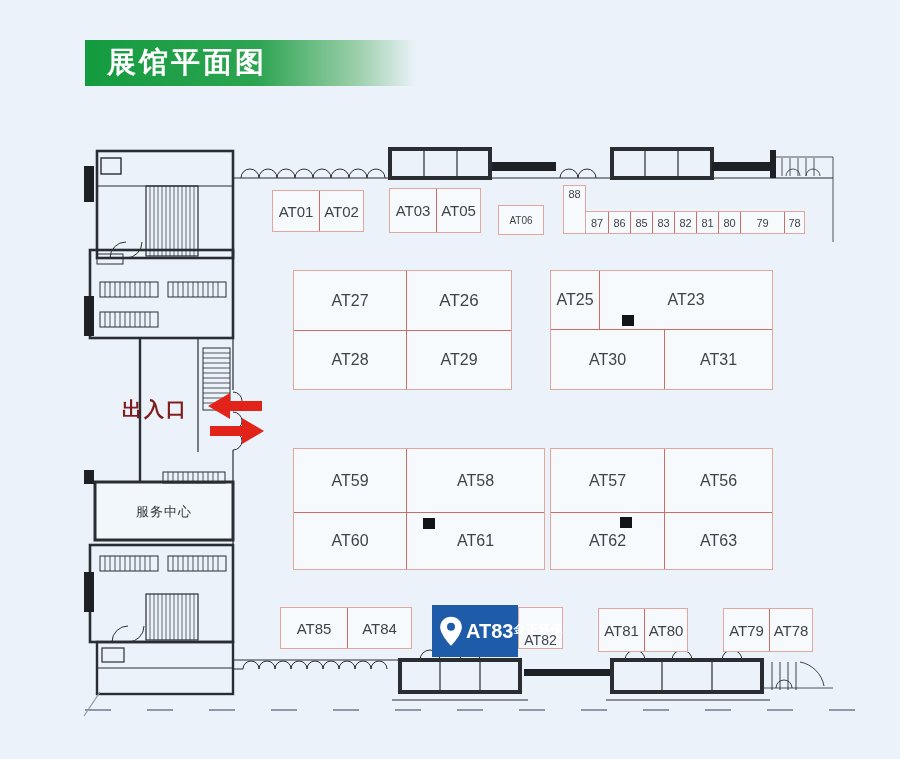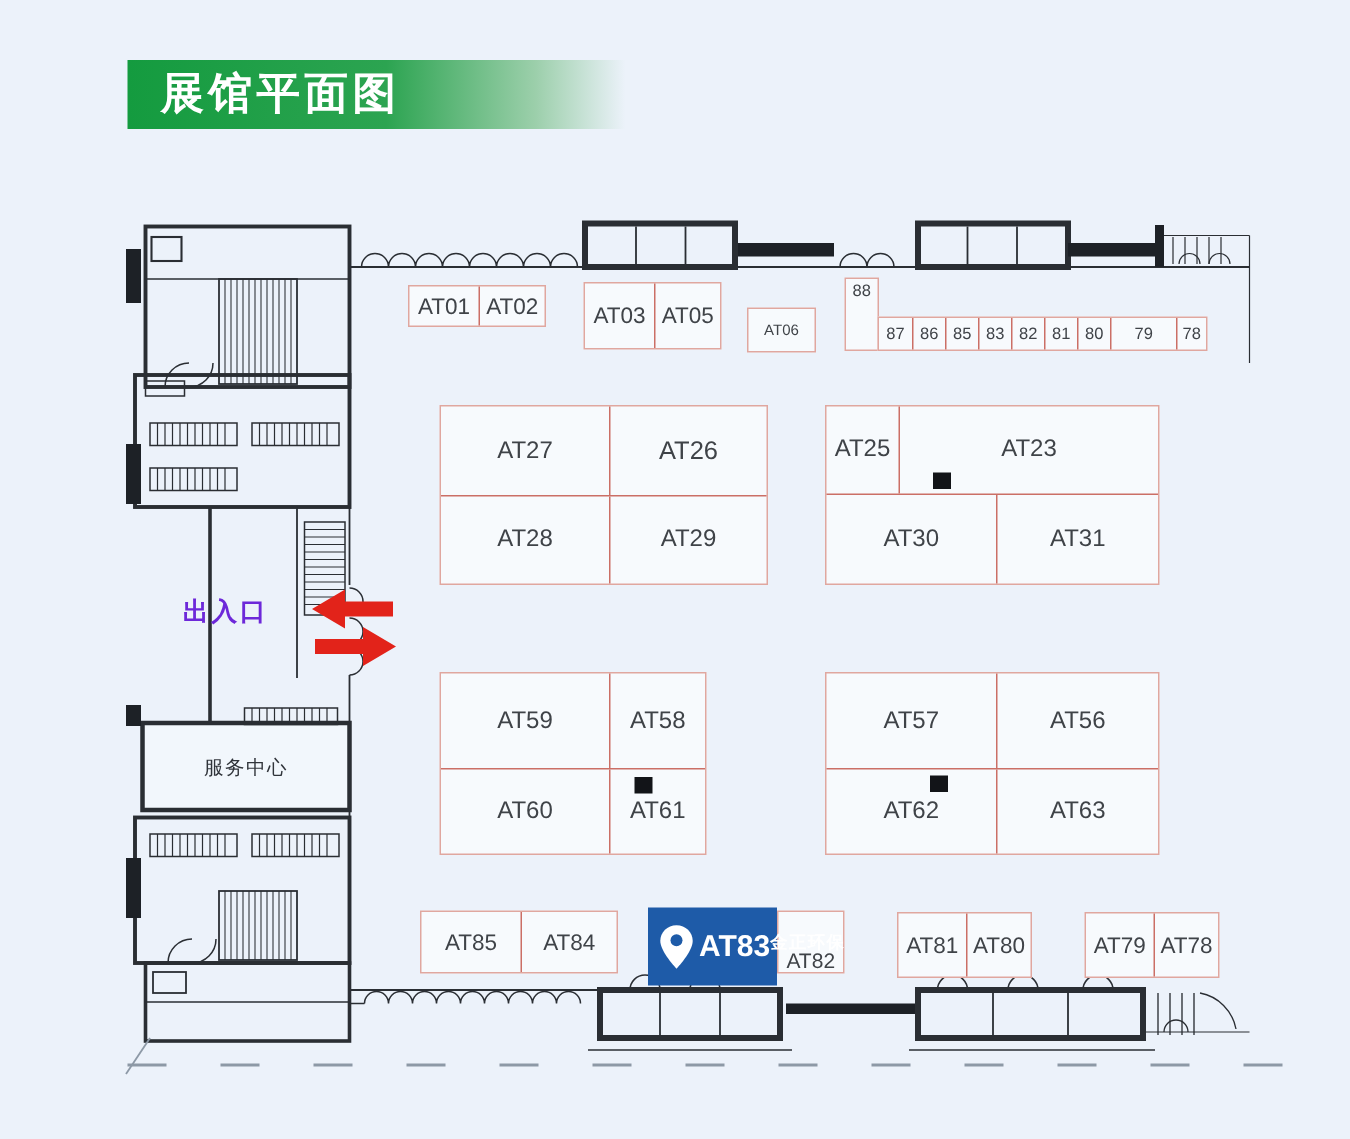--- a/index.html
+++ b/index.html
@@ -18,22 +18,22 @@
   
   .block{position:absolute;display:flex;flex-direction:column;border:1px solid #e0a79f;background:#f7fafd;z-index:3}
   .brow{display:flex;flex:1 1 auto;min-height:0}
   .brow + .brow{border-top:1px solid #cb6f66}
   .bcell{position:relative;display:flex;align-items:center;justify-content:center;color:#3f4348}
   .bcell + .bcell{border-left:1px solid #cb6f66}
   .bcell.top{align-items:flex-start;padding-top:2px}
   .marker{position:absolute;width:12px;height:11px;background:#121418}
 
   
-  #entrance-label{position:absolute;left:122px;top:396px;font-size:17px;font-weight:bold;
-    color:#6d28d9;letter-spacing:2px;z-index:4}
+  #entrance-label{position:absolute;left:122px;top:396px;font-size:20px;font-weight:bold;
+    color:#7f1d1d;letter-spacing:2px;z-index:4}
 
   
   #service-label{position:absolute;left:95px;top:503px;width:138px;text-align:center;
     font-size:13px;color:#30343a;letter-spacing:1px;z-index:4}
 
   
   #at83{position:absolute;left:432px;top:605px;width:86px;height:52px;background:#1e5ba8;
     display:flex;align-items:center;color:#fff;z-index:6}
   #at83 .pin{margin-left:7px;flex:0 0 auto}
   #at83 .txt{display:flex;flex-direction:row;margin-left:3px;line-height:1}
@@ -161,21 +161,21 @@
   </svg>
 
   <div id="banner">
     <div class="t">展馆平面图</div>
   </div>
 
   <div id="entrance-label">出入口</div>
   <div id="service-label">服务中心</div>
 
   <div id="booth-layer">
-      <div class="block" style="left: 272px; top: 190px; width: 92px; height: 28px;">
+      <div class="block" style="left: 272px; top: 190px; width: 92px; height: 42px;">
         <div class="brow">
           <div class="bcell" style="flex: 0 0 46px; font-size: 15px;">
             <span>AT01</span>
           </div>
           <div class="bcell" style="flex: 1 1 0px; font-size: 15px;">
             <span>AT02</span>
           </div>
         </div>
       </div>
       <div class="block" style="left: 389px; top: 188px; width: 92px; height: 45px;">
@@ -263,21 +263,21 @@
         </div>
         <div class="brow">
           <div class="bcell" style="flex: 0 0 113px; font-size: 16px;">
             <span>AT30</span>
           </div>
           <div class="bcell" style="flex: 1 1 0px; font-size: 16px;">
             <span>AT31</span>
           </div>
         </div>
       </div>
-      <div class="block" style="left: 293px; top: 448px; width: 178px; height: 122px;">
+      <div class="block" style="left: 293px; top: 448px; width: 252px; height: 122px;">
         <div class="brow" style="flex: 0 0 63px;">
           <div class="bcell" style="flex: 0 0 112px; font-size: 16px;">
             <span>AT59</span>
           </div>
           <div class="bcell" style="flex: 1 1 0px; font-size: 16px;">
             <span>AT58</span>
           </div>
         </div>
         <div class="brow">
           <div class="bcell" style="flex: 0 0 112px; font-size: 16px;">

